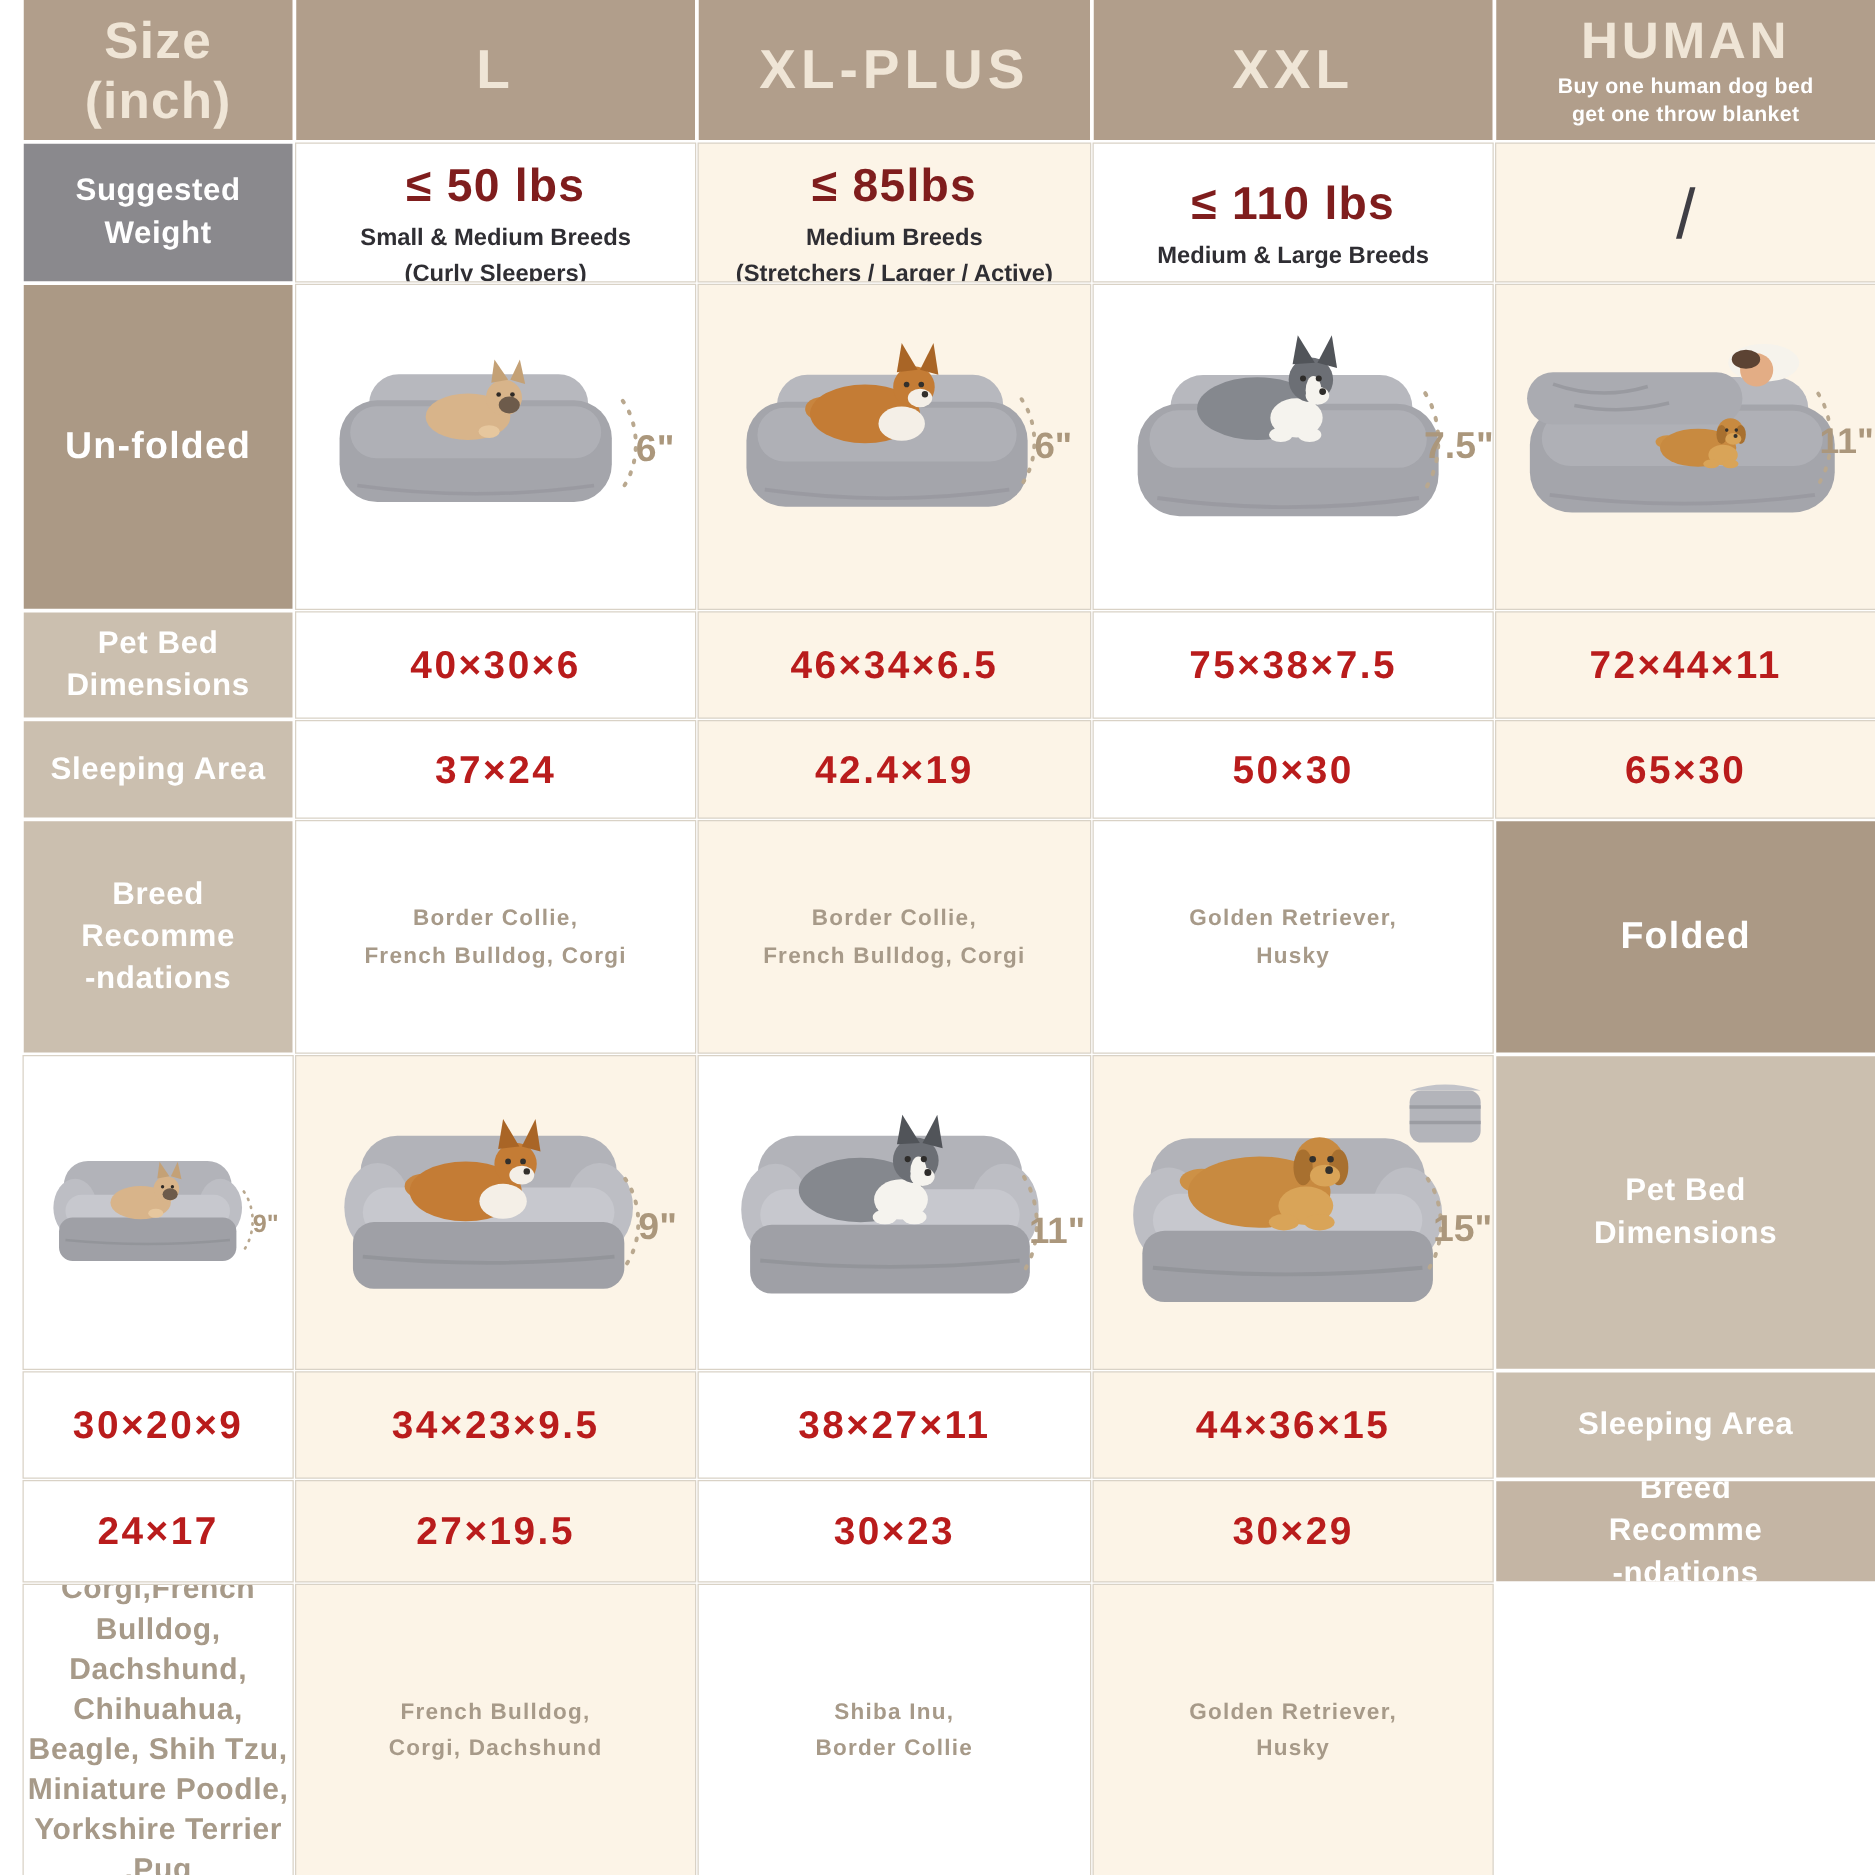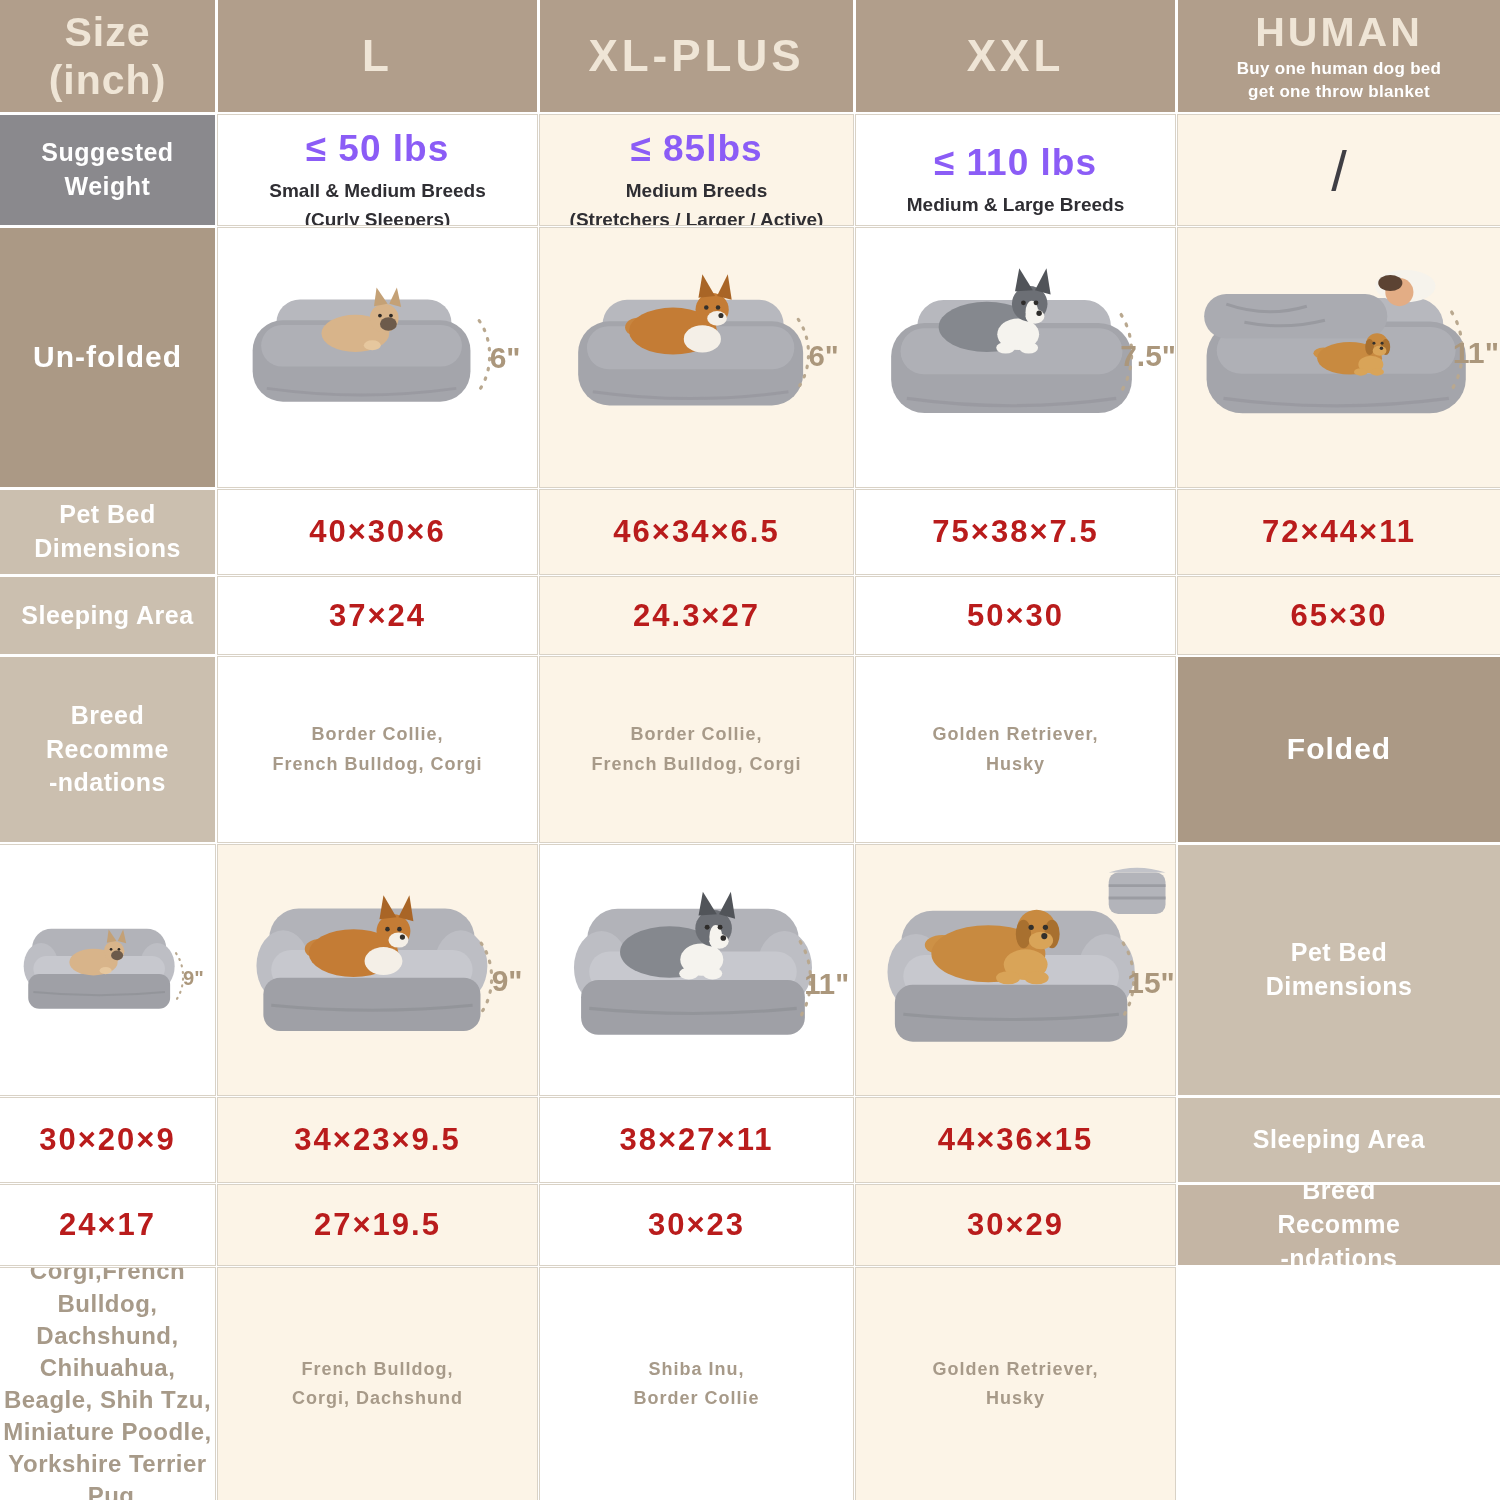--- a/index.html
+++ b/index.html
@@ -2,42 +2,42 @@
 <html><head>
 <meta charset="utf-8">
 <style>
   html,body{margin:0;padding:0;background:#ffffff;}
   body{width:1500px;height:1500px;font-family:"Liberation Sans",sans-serif;-webkit-font-smoothing:antialiased;}
   .chart{
     width:1500px;height:1500px;box-sizing:border-box;
     display:grid;
     grid-template-columns:215px 319px 313px 319px 1fr;
     grid-template-rows:112px 110px 259px 84px 77px 185px 250px 84px 80px 1fr;
-    gap:3px;background:#ffffff;
+    gap:3px;background:#ffffff;padding-left:19px;
   }
   .cell{display:flex;flex-direction:column;align-items:center;justify-content:center;box-sizing:border-box;text-align:center;overflow:hidden;}
   
   .bg-head{background:#b19e8b;}
   .bg-grey{background:#8a898d;}
   .bg-photo{background:#ab9985;}
   .bg-light{background:#cbbfaf;}
   .bg-breedlab{background:#c4b5a4;}
   .bg-white{background:#ffffff;}
   .bg-cream{background:#fcf4e7;}
   .bodycell{box-shadow:0 0 0 1px #d9d2c6;}
   
   .corner-line{font-size:41px;font-weight:bold;color:#efe5d6;line-height:1.18;letter-spacing:1px;}
   .colhead{font-size:44px;font-weight:bold;color:#efe5d6;letter-spacing:4px;}
   .human-head{font-size:41px;letter-spacing:3px;margin-bottom:2px;}
   .promo-line{font-size:17px;font-weight:bold;color:#ffffff;line-height:1.3;letter-spacing:.3px;}
   
   .row-label{font-size:25px;font-weight:bold;color:#ffffff;line-height:1.35;letter-spacing:.5px;}
   .photo-label{font-size:30px;letter-spacing:1px;}
   
-  .weight-value{font-size:37px;font-weight:bold;color:#8b5cf6;letter-spacing:1px;margin-bottom:7px;margin-top:22px;}
+  .weight-value{font-size:37px;font-weight:bold;color:#7f1d1d;letter-spacing:1px;margin-bottom:7px;margin-top:22px;}
   .weight-note{font-size:19px;font-weight:bold;color:#2f2e33;line-height:1.5;}
   .slash{font-size:56px;font-weight:400;color:#3f3e44;}
   
   .dims{font-size:31px;font-weight:bold;color:#b91c1c;letter-spacing:2px;}
   .breeds{font-size:18px;font-weight:bold;color:#a79a89;line-height:1.62;letter-spacing:1px;}
   .breeds.tight{font-size:24px;line-height:1.34;letter-spacing:.5px;}
   .breed-line{display:block;}
   
   .ill{width:100%;height:100%;display:block;}
   .mlabel{font-family:"Liberation Sans",sans-serif;font-weight:bold;font-size:30px;fill:#ab977c;}
@@ -228,21 +228,21 @@
     <span class="dims">72×44×11</span>
   </div>
 
   <div class="cell bg-light">
     <span class="row-label">Sleeping Area</span>
   </div>
   <div class="cell bg-white bodycell">
     <span class="dims">37×24</span>
   </div>
   <div class="cell bg-cream bodycell">
-    <span class="dims">24.3×27</span>
+    <span class="dims">42.4×19</span>
   </div>
   <div class="cell bg-white bodycell">
     <span class="dims">50×30</span>
   </div>
   <div class="cell bg-cream bodycell">
     <span class="dims">65×30</span>
   </div>
 
   <div class="cell bg-light">
     <span class="row-label">Breed</span>

